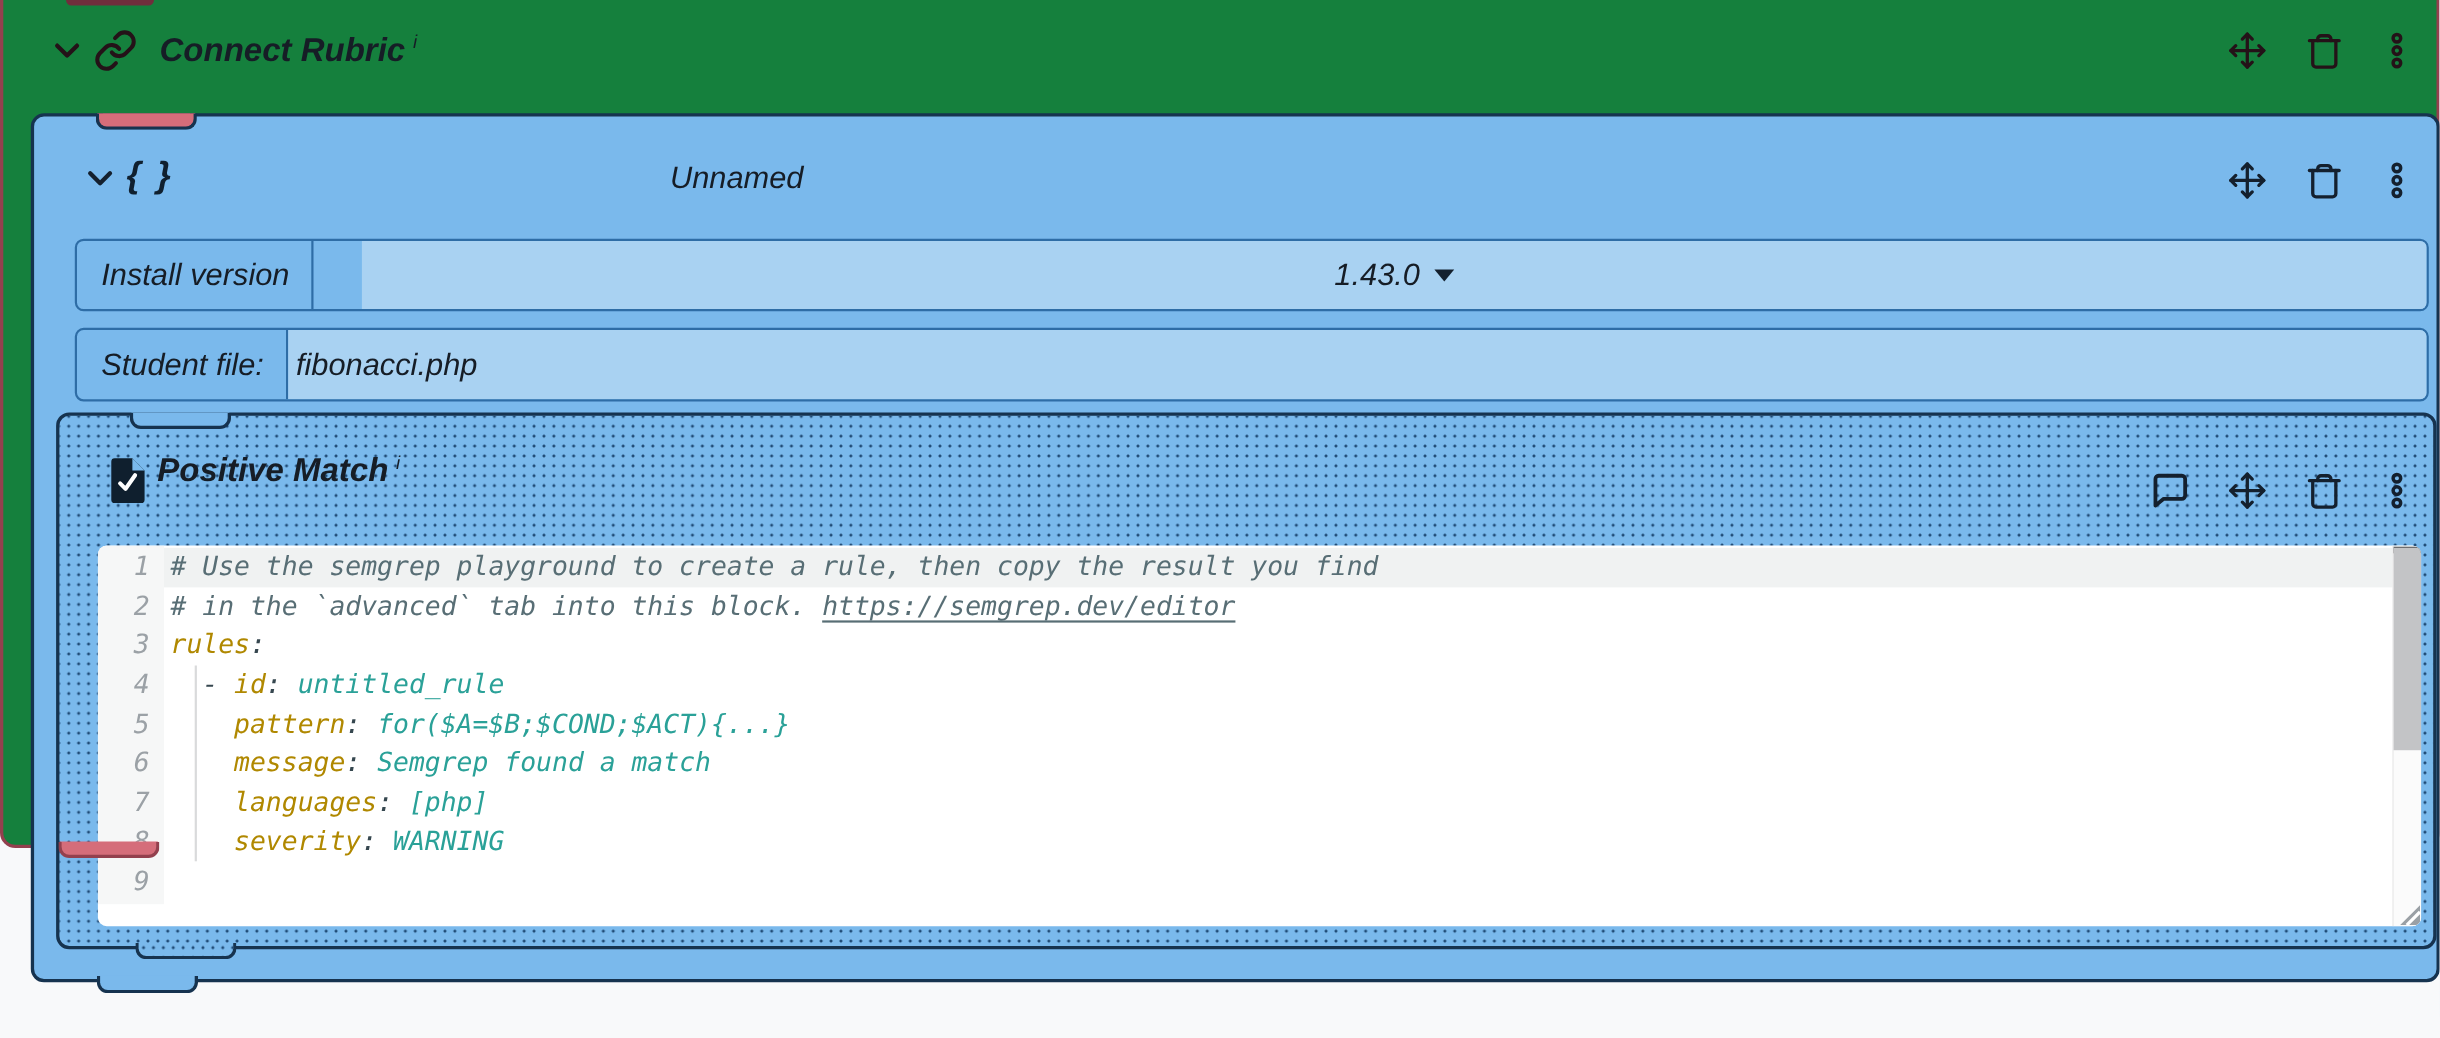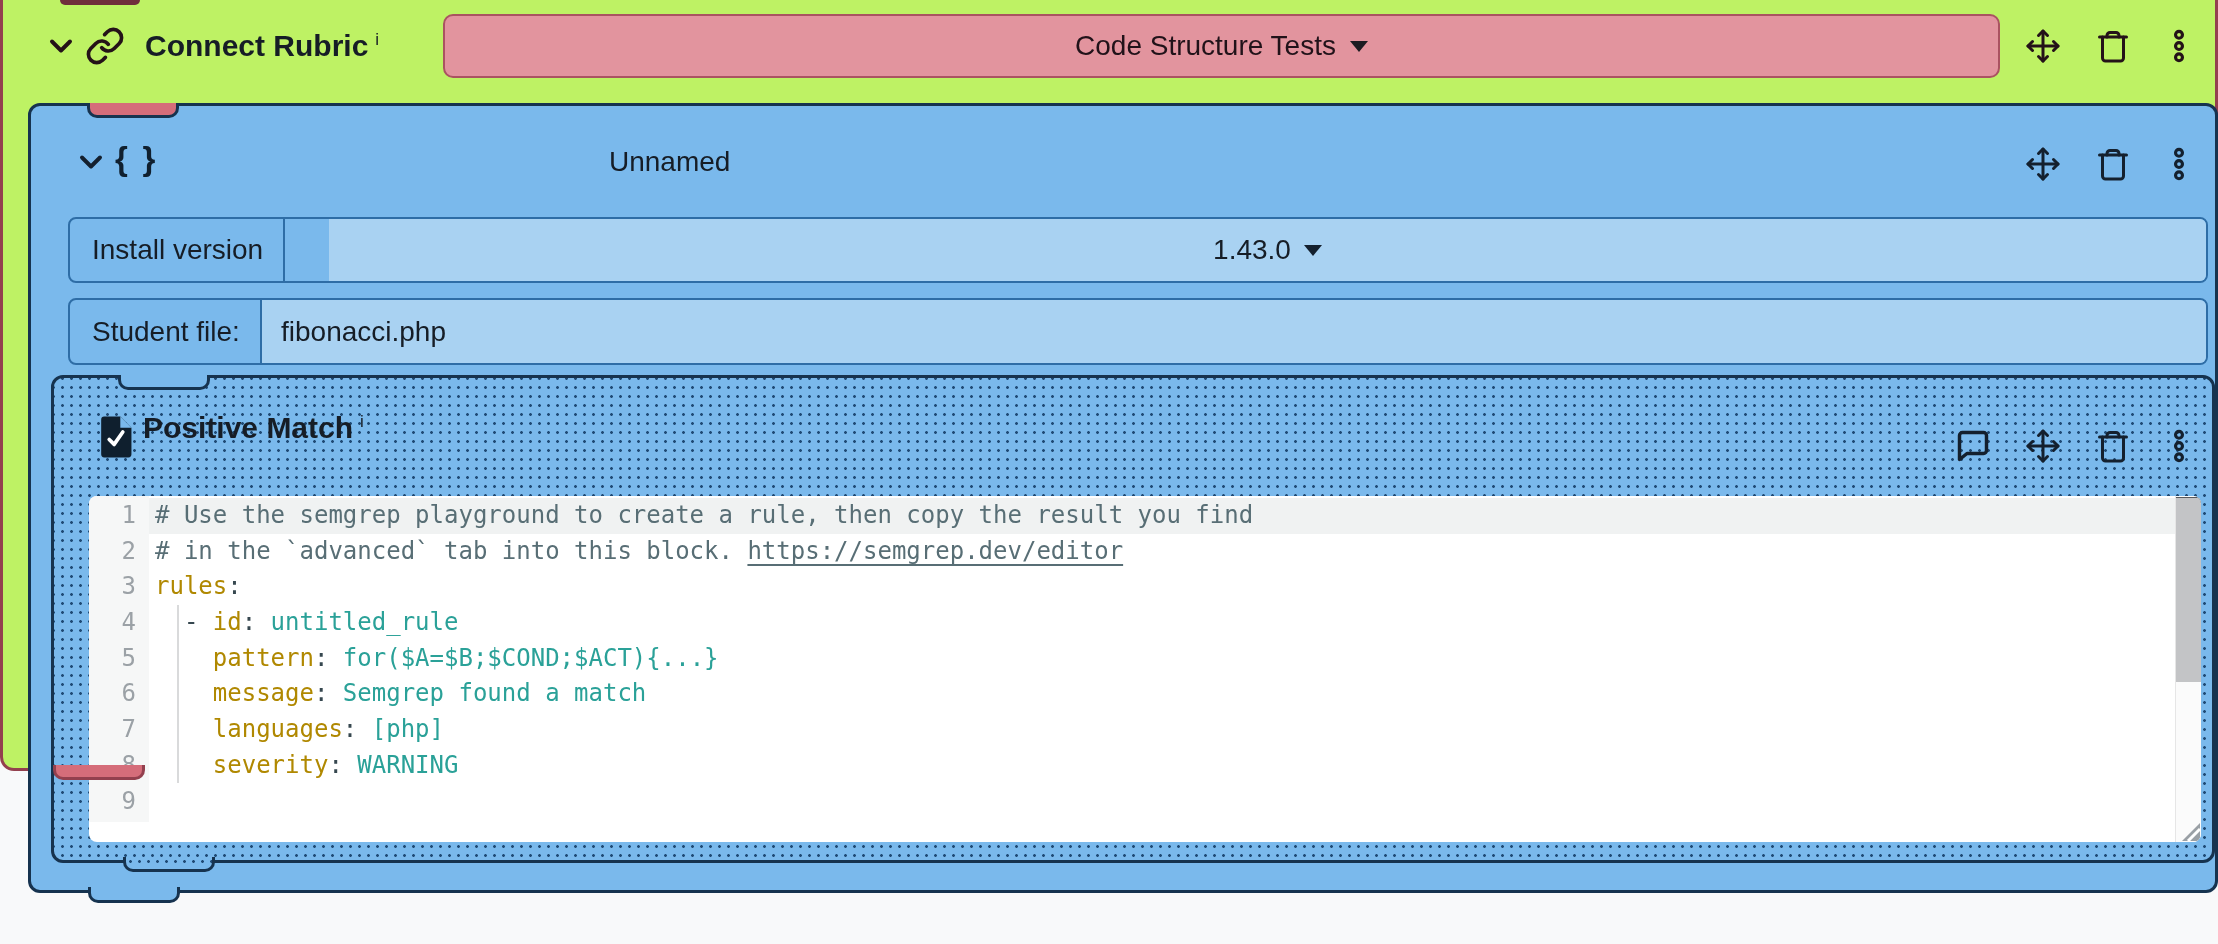--- a/index.html
+++ b/index.html
@@ -6,23 +6,24 @@
   html,body { background:#f8f9fa; }
   #stage {
     position:relative; width:2218px; height:944px; overflow:hidden;
     background:#f8f9fa;
     font-family:"Liberation Sans", sans-serif;
     color:#161d26;
   }
   
   .red-block {
     position:absolute; left:0; top:0; width:2218px; height:771px;
-    background:#bef264;
+    background:#15803d;
     border:3px solid #93404e; border-top:none;
     border-radius:0 0 14px 14px;
+    font-style:italic;
   }
   .red-top-notch {
     position:absolute; left:57px; top:0; width:80px; height:5px;
     background:#702e3c; border-radius:0 0 6px 6px;
   }
   .red-bump {
     position:absolute; left:50px; top:926px; width:92px; height:15px;
     background:#d56d7a; border:3px solid #93404e; border-top:none;
     border-radius:0 0 10px 10px;
   }
@@ -83,21 +84,21 @@
   }
   .field-row .f-value {
     flex:1; background:#a9d2f2; display:flex; align-items:center;
     font-size:28px; white-space:nowrap;
   }
   .row-install { top:111px;gap:44px; }
   .row-install .f-label { width:215px; }
   .row-install .f-value { justify-content:center; gap:13px; cursor:pointer; }
   .row-student { top:192px; height:67px;justify-content:center; }
   .row-student .f-label { width:192px; }
-  .row-student .f-value { padding-left:19px; }
+  .row-student .f-value { padding-left:7px; }
   
   .dotted-block {
     position:absolute; left:20px; top:269px; width:2164px; height:488px;
     background-color:#7ab9ec;
     background-image:radial-gradient(circle, #1f4a75 1.3px, transparent 1.5px);
     background-size:9px 9px; background-position:4px 5px;
     border:3px solid #16334f; border-radius:12px;
   }
   .dotted-top-notch {
     position:absolute; left:64px; top:-3px; width:92px; height:15px;
@@ -164,24 +165,20 @@
         </svg>
     </span>
     <span class="icon rb-link">
       <svg viewBox="0 0 24 24" fill="none" stroke="currentColor" stroke-width="2.2" stroke-linecap="round" stroke-linejoin="round">
           <path d="M10 13a5 5 0 0 0 7.54.54l3-3a5 5 0 0 0-7.07-7.07l-1.72 1.71"></path>
           <path d="M14 11a5 5 0 0 0-7.54-.54l-3 3a5 5 0 0 0 7.07 7.07l1.71-1.71"></path>
         </svg>
     </span>
     <div class="blk-title rb-title"><span>Connect Rubric</span><sup>i</sup></div>
 
-    <div class="rb-dropdown">
-      <span>Code Structure Tests</span>
-      <span class="caret-down"></span>
-    </div>
 
     <span class="icon rb-move">
       <svg viewBox="0 0 24 24" fill="none" stroke="currentColor" stroke-width="2" stroke-linecap="round" stroke-linejoin="round">
           <polyline points="5 9 2 12 5 15"></polyline>
           <polyline points="9 5 12 2 15 5"></polyline>
           <polyline points="15 19 12 22 9 19"></polyline>
           <polyline points="19 9 22 12 19 15"></polyline>
           <line x1="2" y1="12" x2="22" y2="12"></line>
           <line x1="12" y1="2" x2="12" y2="22"></line>
         </svg>

